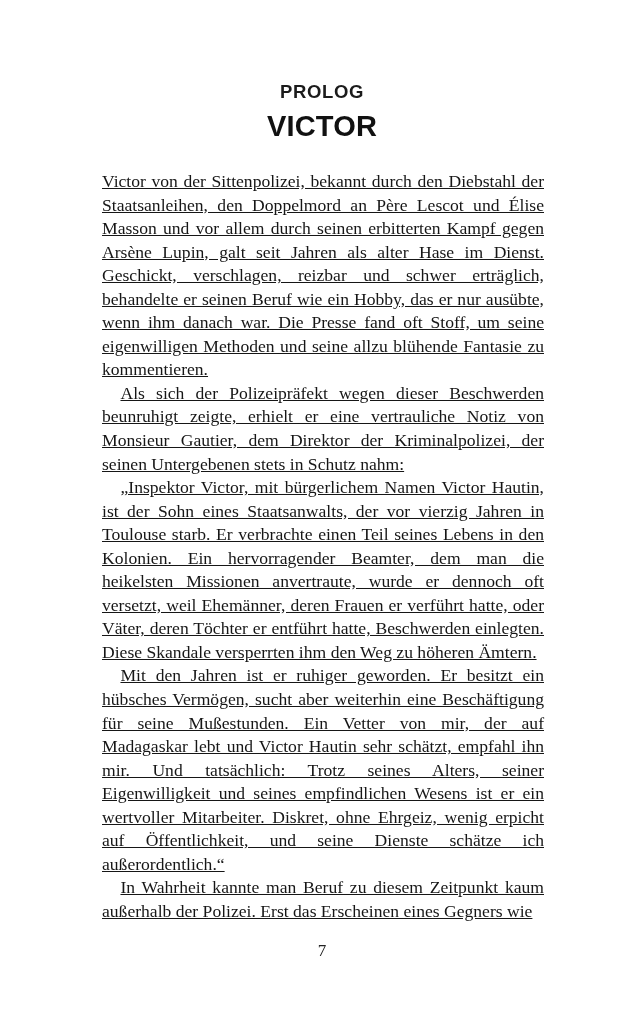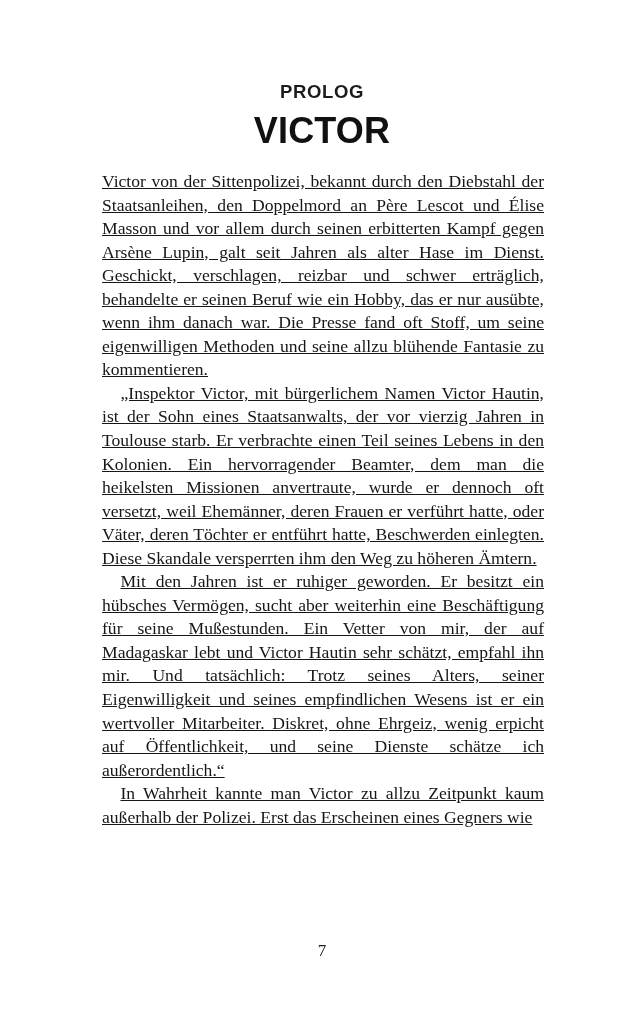--- a/index.html
+++ b/index.html
@@ -36,21 +36,21 @@
     font-size: 18.5px;
     letter-spacing: 0.6px;
     color: #1b1b1b;
     line-height: 1.1;
     margin: 0;
   }
 
   .victor {
     font-family: "Liberation Sans", "DejaVu Sans", sans-serif;
     font-weight: bold;
-    font-size: 36px;
+    font-size: 29px;
     letter-spacing: 0.2px;
     color: #111111;
     line-height: 1.2;
     margin: 7px 0 0 0;
   }
 
   .body-text {
     position: absolute;
     top: 170px;
     left: 102px;
@@ -95,20 +95,21 @@
 
 <div class="page">
 
   <div class="headings">
     <div class="prolog">PROLOG</div>
     <div class="victor">VICTOR</div>
   </div>
 
   <div class="body-text">
     <p>Victor von der Sittenpolizei, bekannt durch den Diebstahl der Staatsanleihen, den Doppelmord an Père Lescot und Élise Masson und vor allem durch seinen erbitterten Kampf gegen Arsène Lupin, galt seit Jahren als alter Hase im Dienst. Geschickt, verschlagen, reizbar und schwer erträglich, behandelte er seinen Beruf wie ein Hobby, das er nur ausübte, wenn ihm danach war. Die Presse fand oft Stoff, um seine eigenwilligen Methoden und seine allzu blühende Fantasie zu kommentieren.</p>
+    <p>Als sich der Polizeipräfekt wegen dieser Beschwerden beunruhigt zeigte, erhielt er eine vertrauliche Notiz von Monsieur Gautier, dem Direktor der Kriminalpolizei, der seinen Untergebenen stets in Schutz nahm:</p>
     <p>„Inspektor Victor, mit bürgerlichem Namen Victor Hautin, ist der Sohn eines Staatsanwalts, der vor vierzig Jahren in Toulouse starb. Er verbrachte einen Teil seines Lebens in den Kolonien. Ein hervorragender Beamter, dem man die heikelsten Missionen anvertraute, wurde er dennoch oft versetzt, weil Ehemänner, deren Frauen er verführt hatte, oder Väter, deren Töchter er entführt hatte, Beschwerden einlegten. Diese Skandale versperrten ihm den Weg zu höheren Ämtern.</p>
     <p>Mit den Jahren ist er ruhiger geworden. Er besitzt ein hübsches Vermögen, sucht aber weiterhin eine Beschäftigung für seine Mußestunden. Ein Vetter von mir, der auf Madagaskar lebt und Victor Hautin sehr schätzt, empfahl ihn mir. Und tatsächlich: Trotz seines Alters, seiner Eigenwilligkeit und seines empfindlichen Wesens ist er ein wertvoller Mitarbeiter. Diskret, ohne Ehrgeiz, wenig erpicht auf Öffentlichkeit, und seine Dienste schätze ich außerordentlich.“</p>
-    <p>In Wahrheit kannte man Victor zu allzu Zeitpunkt kaum außerhalb der Polizei. Erst das Erscheinen eines Gegners wie</p>
+    <p>In Wahrheit kannte man Beruf zu diesem Zeitpunkt kaum außerhalb der Polizei. Erst das Erscheinen eines Gegners wie</p>
   </div>
 
   <div class="folio">7</div>
 
 </div>
 
 </body></html>

